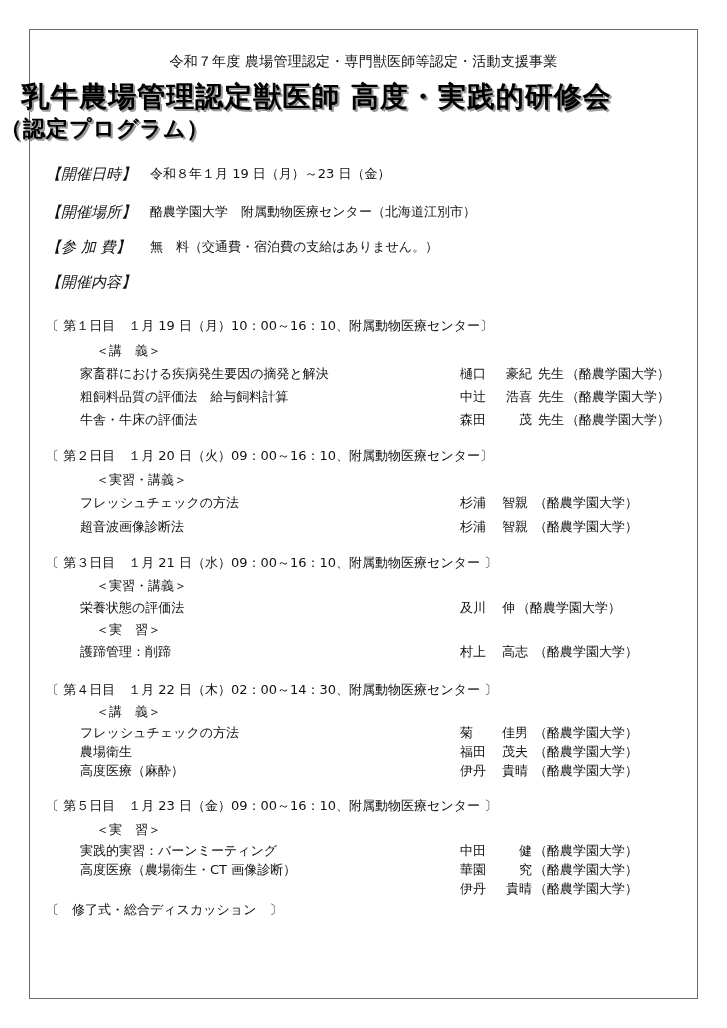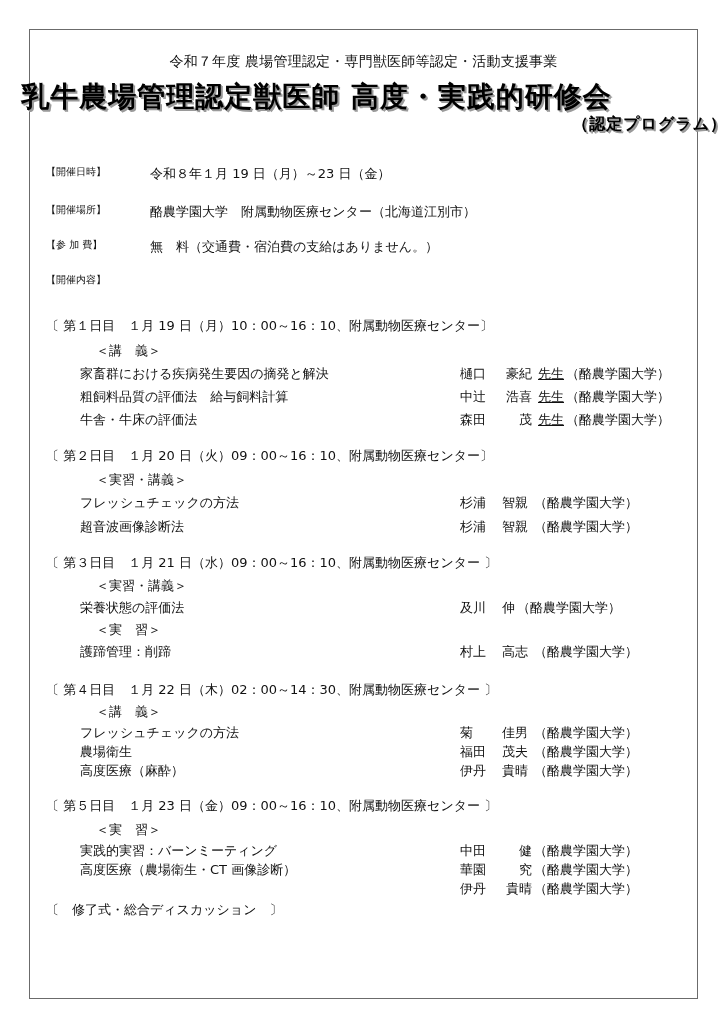--- a/index.html
+++ b/index.html
@@ -10,36 +10,36 @@
       border: 1.5px solid #6b6b6b;
     }
     .abs { position: absolute; white-space: nowrap; }
     .supertitle { left: 0; width: 727px; top: 53px; text-align: center; font-size: 14px; letter-spacing: 0.2px; }
     .title {
       left: 0; width: 633px; top: 78px; text-align: center; font-size: 28px; font-weight: bold;
       letter-spacing: 1px; color: #000;
       text-shadow: 2px 2px 0 #9a9a9a, 1px 1px 0 #9a9a9a;
     }
     .subtitle {
-      left: 0; width: 727px; top: 114px; text-align: right; font-size: 16px; font-weight: bold;
+      left: 0; width: 727px; top: 114px; text-align: left; font-size: 22px; font-weight: bold;
       letter-spacing: 1px; color: #000;
       text-shadow: 2px 2px 0 #9a9a9a, 1px 1px 0 #9a9a9a;
     }
-    .info-label { font-size: 10px; left: 46px; }
+    .info-label { font-size: 15px; left: 46px; font-style: italic; }
     .info-value { font-size: 13px; left: 150px; }
     .line { font-size: 13px; }
     .day-header { left: 46px; text-align: right; }
     .section-tag { left: 80px; margin-left: 16px; }
     .topic { left: 80px; }
     .inst { left: 460px; }
     .inst span { display: inline-block; }
     .fam { width: 42px; }
     .given { width: 30px; text-align: right; }
     .given-l { width: 30px; text-align: left; }
-    .hon { margin-left: 6px; text-decoration: underline; }
+    .hon { margin-left: 6px; }
     .aff { margin-left: 2px; }
   </style>
 </head>
 <body>
 
 <div class="frame"></div>
 
 <div class="abs supertitle">令和７年度 農場管理認定・専門獣医師等認定・活動支援事業</div>
 <div class="abs title">乳牛農場管理認定獣医師 高度・実践的研修会</div>
 <div class="abs subtitle">（認定プログラム）</div>

